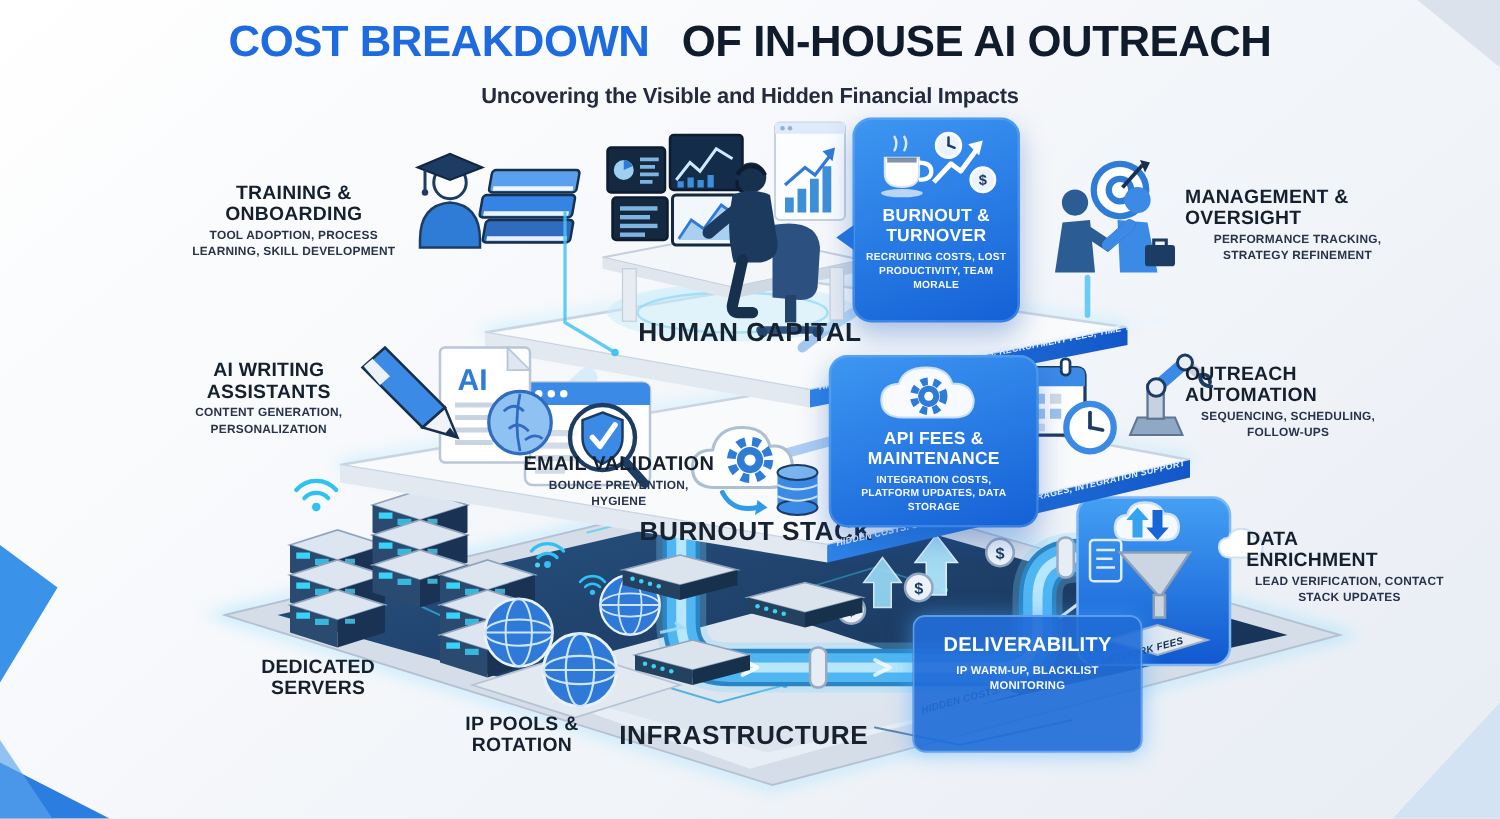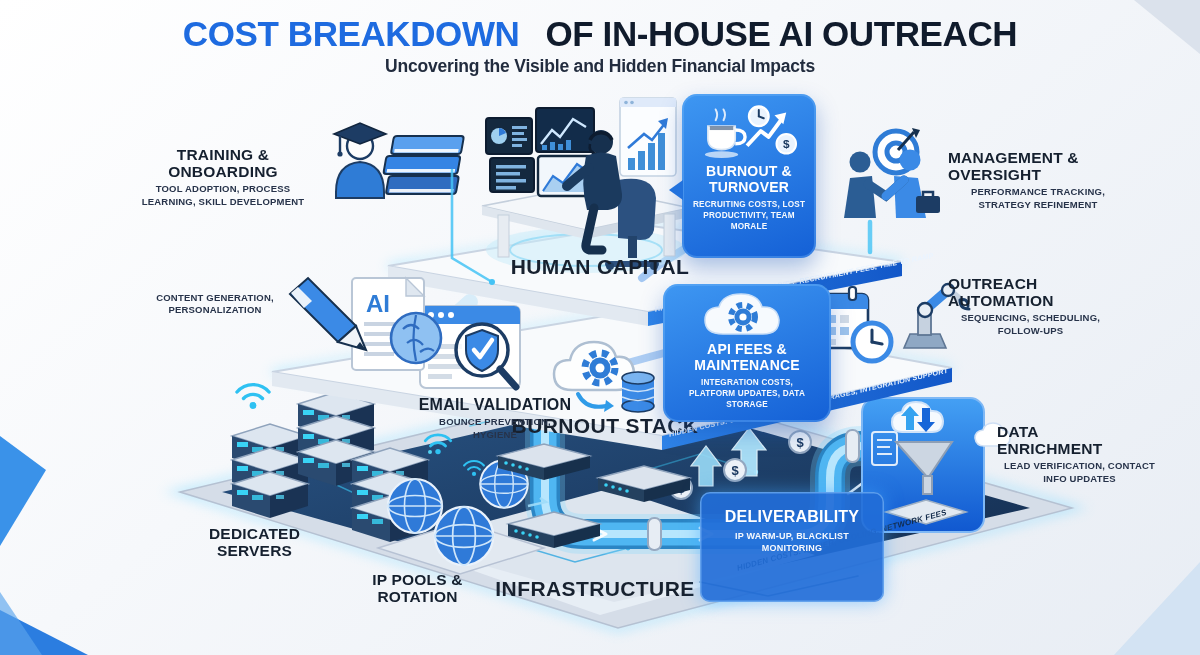--- a/index.html
+++ b/index.html
@@ -6,38 +6,38 @@
   .canvas{
     position:relative;width:1200px;height:655px;overflow:hidden;
     background:linear-gradient(140deg,#ffffff 0%,#f6f8fb 40%,#e8edf4 100%);
     font-family:"Liberation Sans",sans-serif;
   }
   .scene{position:absolute;inset:0;}
   .header{position:absolute;top:16px;left:0;right:0;text-align:center;z-index:4;}
   .title-line{font-size:35px;font-weight:900;letter-spacing:-0.4px;line-height:1.05;}
   .title-hl{color:#1e6be0;}
   .title-rest{color:#101b2c;margin-left:26px;}
-  .subtitle{margin-top:3px;font-size:17.5px;font-weight:700;color:#222c3e;letter-spacing:-0.2px;}
+  .subtitle{margin-top:13px;font-size:17.5px;font-weight:700;color:#222c3e;letter-spacing:-0.2px;}
   .label{position:absolute;z-index:3;}
   .label-title{font-weight:800;color:#15202f;font-size:15.5px;line-height:1.08;letter-spacing:.2px;}
   .label-sub{font-weight:700;color:#27334a;font-size:9.5px;line-height:1.3;margin-top:3px;letter-spacing:.2px;text-align:center;}
   .center{text-align:center;}
   .layer-label{position:absolute;z-index:3;font-weight:800;color:#17212f;font-size:21px;letter-spacing:.4px;text-align:center;}
   .ribbon{position:absolute;z-index:3;font-size:7.2px;font-weight:800;font-style:italic;color:#eaf4ff;
           letter-spacing:.25px;white-space:nowrap;transform-origin:left top;}
   .ribbon-dark{color:#122a4a;font-size:8px;}
   .callout{position:absolute;z-index:4;background:linear-gradient(160deg,#3e97f2,#1460d6);
            border-radius:15px;color:#fff;text-align:center;
            box-shadow:0 10px 22px rgba(20,80,180,.35),0 0 0 2px rgba(120,185,250,.35) inset;}
   .callout-title{font-weight:800;font-size:14px;line-height:1.12;letter-spacing:.2px;}
   .callout-sub{font-weight:700;font-size:8.2px;line-height:1.35;margin-top:4px;opacity:.96;letter-spacing:.2px;}
   .tail{position:absolute;left:-13px;top:86px;width:0;height:0;
         border-top:10px solid transparent;border-bottom:10px solid transparent;border-right:14px solid #2272dd;}
   .deliv{background:rgba(34,110,216,.92);border-radius:10px;
-         box-shadow:0 0 18px rgba(70,170,255,.55),0 0 0 1.5px rgba(150,205,255,.5) inset;}
+         box-shadow:0 0 18px rgba(70,170,255,.55),0 0 0 1.5px rgba(150,205,255,.5) inset;margin-left:30px;}
 </style>
 </head>
 <body>
 
 <div class="canvas">
 
   <svg class="scene" viewBox="0 0 1200 655">
     <defs>
       <linearGradient id="darkTop" x1="0" y1="0" x2="1" y2="1">
         <stop offset="0" stop-color="#2a5585"></stop>
@@ -416,42 +416,43 @@
   </div>
 
   <div class="layer-label" style="left:495px;top:255px;width:210px;">HUMAN CAPITAL</div>
   <div class="layer-label" style="left:500px;top:414px;width:210px;">BURNOUT STACK</div>
   <div class="layer-label" style="left:480px;top:577px;width:230px;">INFRASTRUCTURE</div>
 
   <div class="ribbon" style="left:654px;top:305px;width:258px;transform:rotate(-11deg);">HIDDEN COSTS: BENEFITS, SALARIES, RECRUITMENT FEES, TIME TO RAMP</div>
   <div class="ribbon" style="left:668px;top:430px;width:280px;transform:rotate(-13deg);">HIDDEN COSTS: SUBSCRIPTION TIERS, OVERAGES, INTEGRATION SUPPORT</div>
   <div class="ribbon ribbon-dark" style="left:736px;top:564px;width:230px;transform:rotate(-15deg);">HIDDEN COSTS: POWER, COOLING, NETWORK FEES</div>
 
-  <div class="label center" style="left:138px;top:147px;width:170px;">
+  <div class="label center" style="left:150px;top:147px;width:170px;">
     <div class="label-title" style="padding:0 14px;">TRAINING &amp; ONBOARDING</div>
     <div class="label-sub">TOOL ADOPTION, PROCESS LEARNING, SKILL DEVELOPMENT</div>
   </div>
   <div class="label" style="left:948px;top:150px;width:210px;">
     <div class="label-title" style="width:140px;">MANAGEMENT &amp; OVERSIGHT</div>
     <div class="label-sub" style="width:180px;">PERFORMANCE TRACKING, STRATEGY REFINEMENT</div>
   </div>
   <div class="label center" style="left:130px;top:289px;width:170px;">
+    <div class="label-title" style="padding:0 28px;">AI WRITING ASSISTANTS</div>
     <div class="label-sub" style="padding:0 8px;">CONTENT GENERATION, PERSONALIZATION</div>
   </div>
-  <div class="label center" style="left:385px;top:396px;width:220px;">
+  <div class="label center" style="left:385px;top:363px;width:220px;">
     <div class="label-title" style="font-size:16px;">EMAIL VALIDATION</div>
     <div class="label-sub" style="padding:0 40px;">BOUNCE PREVENTION, HYGIENE</div>
   </div>
-  <div class="label" style="left:948px;top:276px;width:210px;">
+  <div class="label" style="left:948px;top:292px;width:210px;">
     <div class="label-title" style="width:130px;">OUTREACH AUTOMATION</div>
     <div class="label-sub" style="width:165px;">SEQUENCING, SCHEDULING, FOLLOW-UPS</div>
   </div>
   <div class="label" style="left:997px;top:424px;width:190px;">
     <div class="label-title" style="width:120px;">DATA ENRICHMENT</div>
-    <div class="label-sub" style="width:165px;">LEAD VERIFICATION, CONTACT INFO UPDATES</div>
+    <div class="label-sub" style="width:165px;">LEAD VERIFICATION, CONTACT STACK UPDATES</div>
   </div>
   <div class="label center" style="left:172px;top:526px;width:165px;">
     <div class="label-title" style="padding:0 26px;">DEDICATED SERVERS</div>
   </div>
   <div class="label center" style="left:330px;top:572px;width:175px;">
     <div class="label-title" style="padding:0 34px;">IP POOLS &amp; ROTATION</div>
   </div>
 
   <div class="callout" style="left:682px;top:94px;width:118px;height:146px;padding:10px 8px 8px;">
     <div class="tail"></div>

